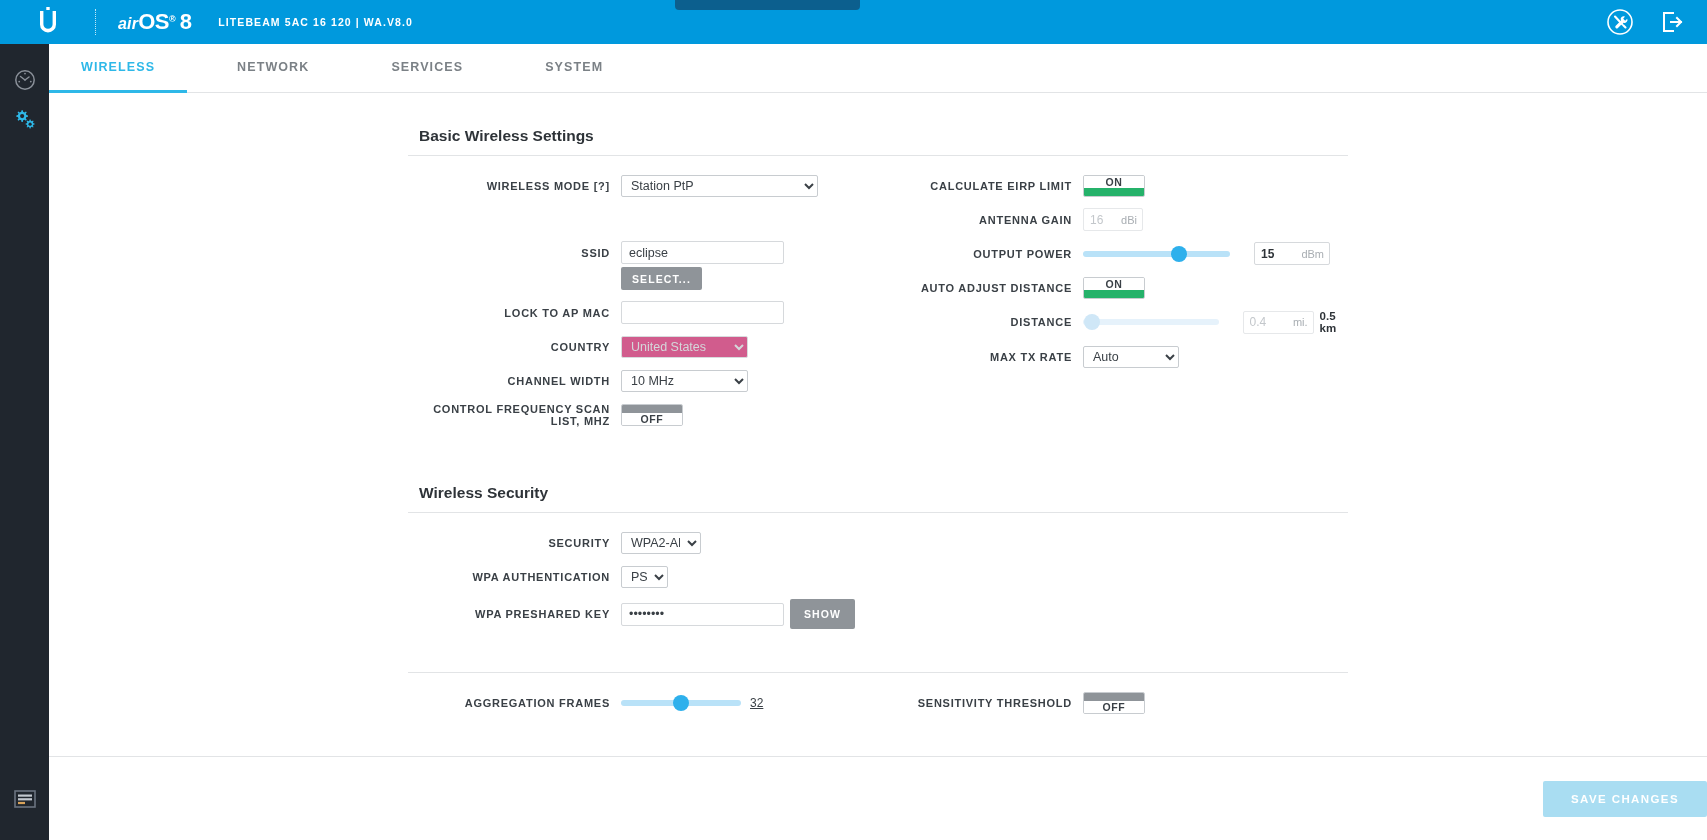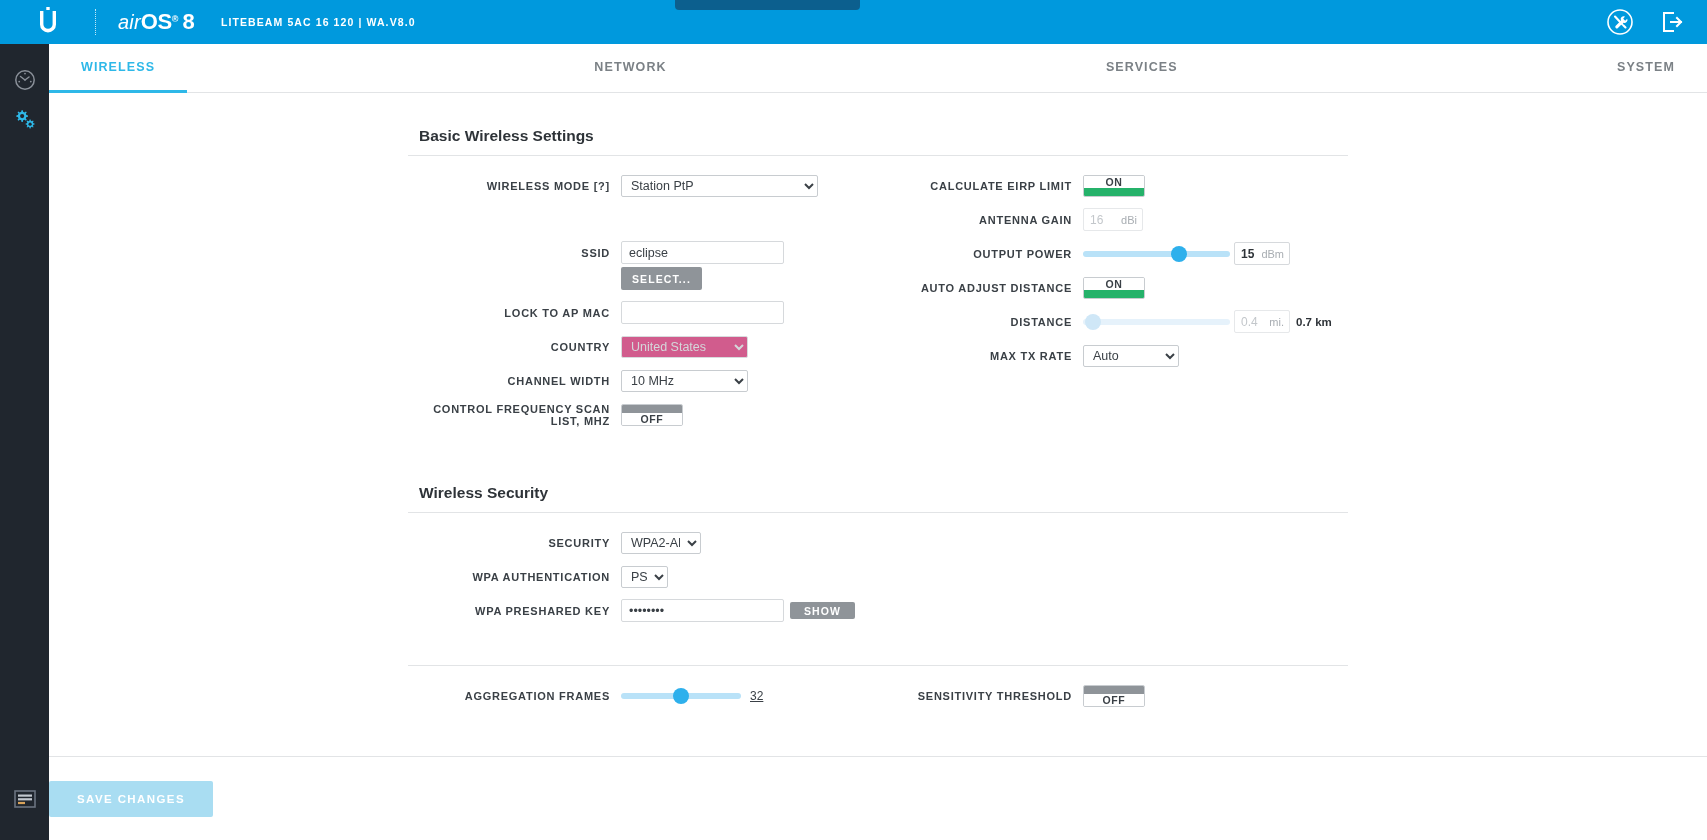--- a/index.html
+++ b/index.html
@@ -22,21 +22,21 @@
     width: 95px; height: 44px;
     display: flex; align-items: center; justify-content: center;
   }
   .ui-logo svg { display:block; }
   .logo-divider { width: 1px; height: 26px; border-left: 1px dotted #bfe8f8; }
   .airos {
     color: #ffffff; font-size: 21px; font-weight: bold;
     letter-spacing: .2px; padding-left: 22px;
     display: flex; align-items: baseline;
   }
-  .airos .air { font-style: italic; font-size: 20px; font-weight: 400; }
+  .airos .air { font-style: italic; font-size: 16px; font-weight: 700; }
   .airos .os { font-size: 22px; font-weight: 700; letter-spacing: -0.5px; }
   .airos .deg { font-size: 9px; vertical-align: super; position: relative; top: -7px; }
   .airos .ver { font-size: 22px; font-weight: 700; margin-left: 4px; }
   .device-label {
     color: #ffffff; font-size: 10.5px; font-weight: bold;
     letter-spacing: 1.1px; margin-left: 26px; white-space: nowrap;
   }
   .topbar-spacer { flex: 1; }
   .topbar-icon {
     width: 34px; height: 34px; margin-right: 18px;
@@ -75,22 +75,22 @@
 
   
   .main {
     flex: 1; background: #ffffff;
     display: flex; flex-direction: column; min-width: 0;
     position: relative;
   }
   .tabs {
     height: 49px; min-height: 49px;
     border-bottom: 1px solid #e2e4e6;
-    display: flex; align-items: stretch; justify-content: space-between;
-    gap: 0px;
+    display: flex; align-items: stretch; justify-content: flex-start;
+    gap: 18px;
   }
   .tab {
     display: flex; align-items: center; justify-content: center;
     padding: 0 32px;
     font-size: 12.5px; font-weight: 600; letter-spacing: 1.1px;
     color: #7b8186; cursor: pointer;
     border-bottom: 3px solid transparent;
     margin-bottom: -1px;
   }
   .tab.active { color: #2eb8e8; border-bottom-color: #2eb8e8; }
@@ -146,21 +146,21 @@
   input.txt.w-key  { width: 163px; }
   input.txt::placeholder { color: #c3c7cb; }
 
   .btn-gray {
     height: 23px; padding: 0 11px;
     background: #8f9499; color: #ffffff;
     font-size: 10.5px; font-weight: 600; letter-spacing: 1.1px;
     border: none; border-radius: 2px; cursor: pointer;
     font-family: "Liberation Sans", sans-serif;
   }
-  .btn-show { margin-left: 6px; padding: 0 14px; height: 17px; text-align: center; }
+  .btn-show { margin-left: 6px; padding: 0 14px; height: 30px; text-align: center; }
 
   
   .toggle {
     display: inline-flex; height: 22px; width: 62px;
     border: 1px solid #c8ccd0; border-radius: 2px;
     overflow: hidden; cursor: pointer; background: #ffffff; flex-direction: column;
   }
   .toggle .half {
     flex: 1; display: flex; align-items: center; justify-content: center;
     font-size: 10.5px; font-weight: 600; letter-spacing: .6px;
@@ -178,41 +178,41 @@
   }
   .slider .thumb {
     position: absolute; width: 16px; height: 16px; border-radius: 50%;
     background: #2eb0ec; top: 2px; margin-left: -8px;
   }
   .slider.disabled .track { background: #e6f2fb; }
   .slider.disabled .thumb { background: #cfe7f7; }
   .slider.wide { width: 147px; }
 
   .num-box {
-    height: 23px; width: 56px; border: 1px solid #d6d9dc; border-radius: 2px;
+    height: 23px; width: 76px; border: 1px solid #d6d9dc; border-radius: 2px;
     display: flex; align-items: center; justify-content: space-between;
-    padding: 0 5px 0 6px; margin-left: 4px; background: #ffffff;
+    padding: 0 5px 0 6px; margin-left: 24px; background: #ffffff;
   }
   .num-box .val { font-size: 12px; font-weight: bold; color: #2e3338; }
   .num-box .unit { font-size: 11px; color: #a8adb2; }
   .num-box.ghost .val { color: #c3c7cb; font-weight: normal; }
   .num-box.ghost { border-color: #e6e8ea; }
   .num-box.w-gain { width: 60px; }
 
   .side-val { font-size: 11.5px; font-weight: bold; color: #2e3338; margin-left: 6px; }
   .slider-val { font-size: 12px; color: #3a4046; margin-left: 9px; text-decoration: underline; }
 
   .spacer-32 { height: 32px; }
   .spacer-46 { height: 46px; }
 
   
   .footer {
     position: absolute; left: 0; right: 0; bottom: 0;
     height: 84px; border-top: 1px solid #e2e4e6;
-    display: flex; align-items: center; justify-content: flex-start;
+    display: flex; align-items: center; justify-content: flex-end;
     background: #ffffff;
   }
   .btn-save {
     background: #a9ddf2; color: #ffffff; border: none; border-radius: 2px;
     height: 36px; padding: 0 28px;
     font-size: 11.5px; font-weight: 600; letter-spacing: 1.4px;
     cursor: default; font-family: "Liberation Sans", sans-serif;
   }
 </style>
 </head>
@@ -423,21 +423,21 @@
                 <div class="lbl rt">DISTANCE</div>
                 <div class="ctl">
                   <div class="slider wide disabled">
                     <div class="track"></div>
                     <div class="thumb" id="dist-thumb" style="left: 7%;"></div>
                   </div>
                   <div class="num-box ghost">
                     <span class="val">0.4</span>
                     <span class="unit">mi.</span>
                   </div>
-                  <span class="side-val">0.7 km</span>
+                  <span class="side-val">0.5 km</span>
                 </div>
               </div>
 
               <div class="row">
                 <div class="lbl rt">MAX TX RATE</div>
                 <div class="ctl">
                   <select class="sel w-rate">
                     <option>Auto</option>
                   </select>
                 </div>

